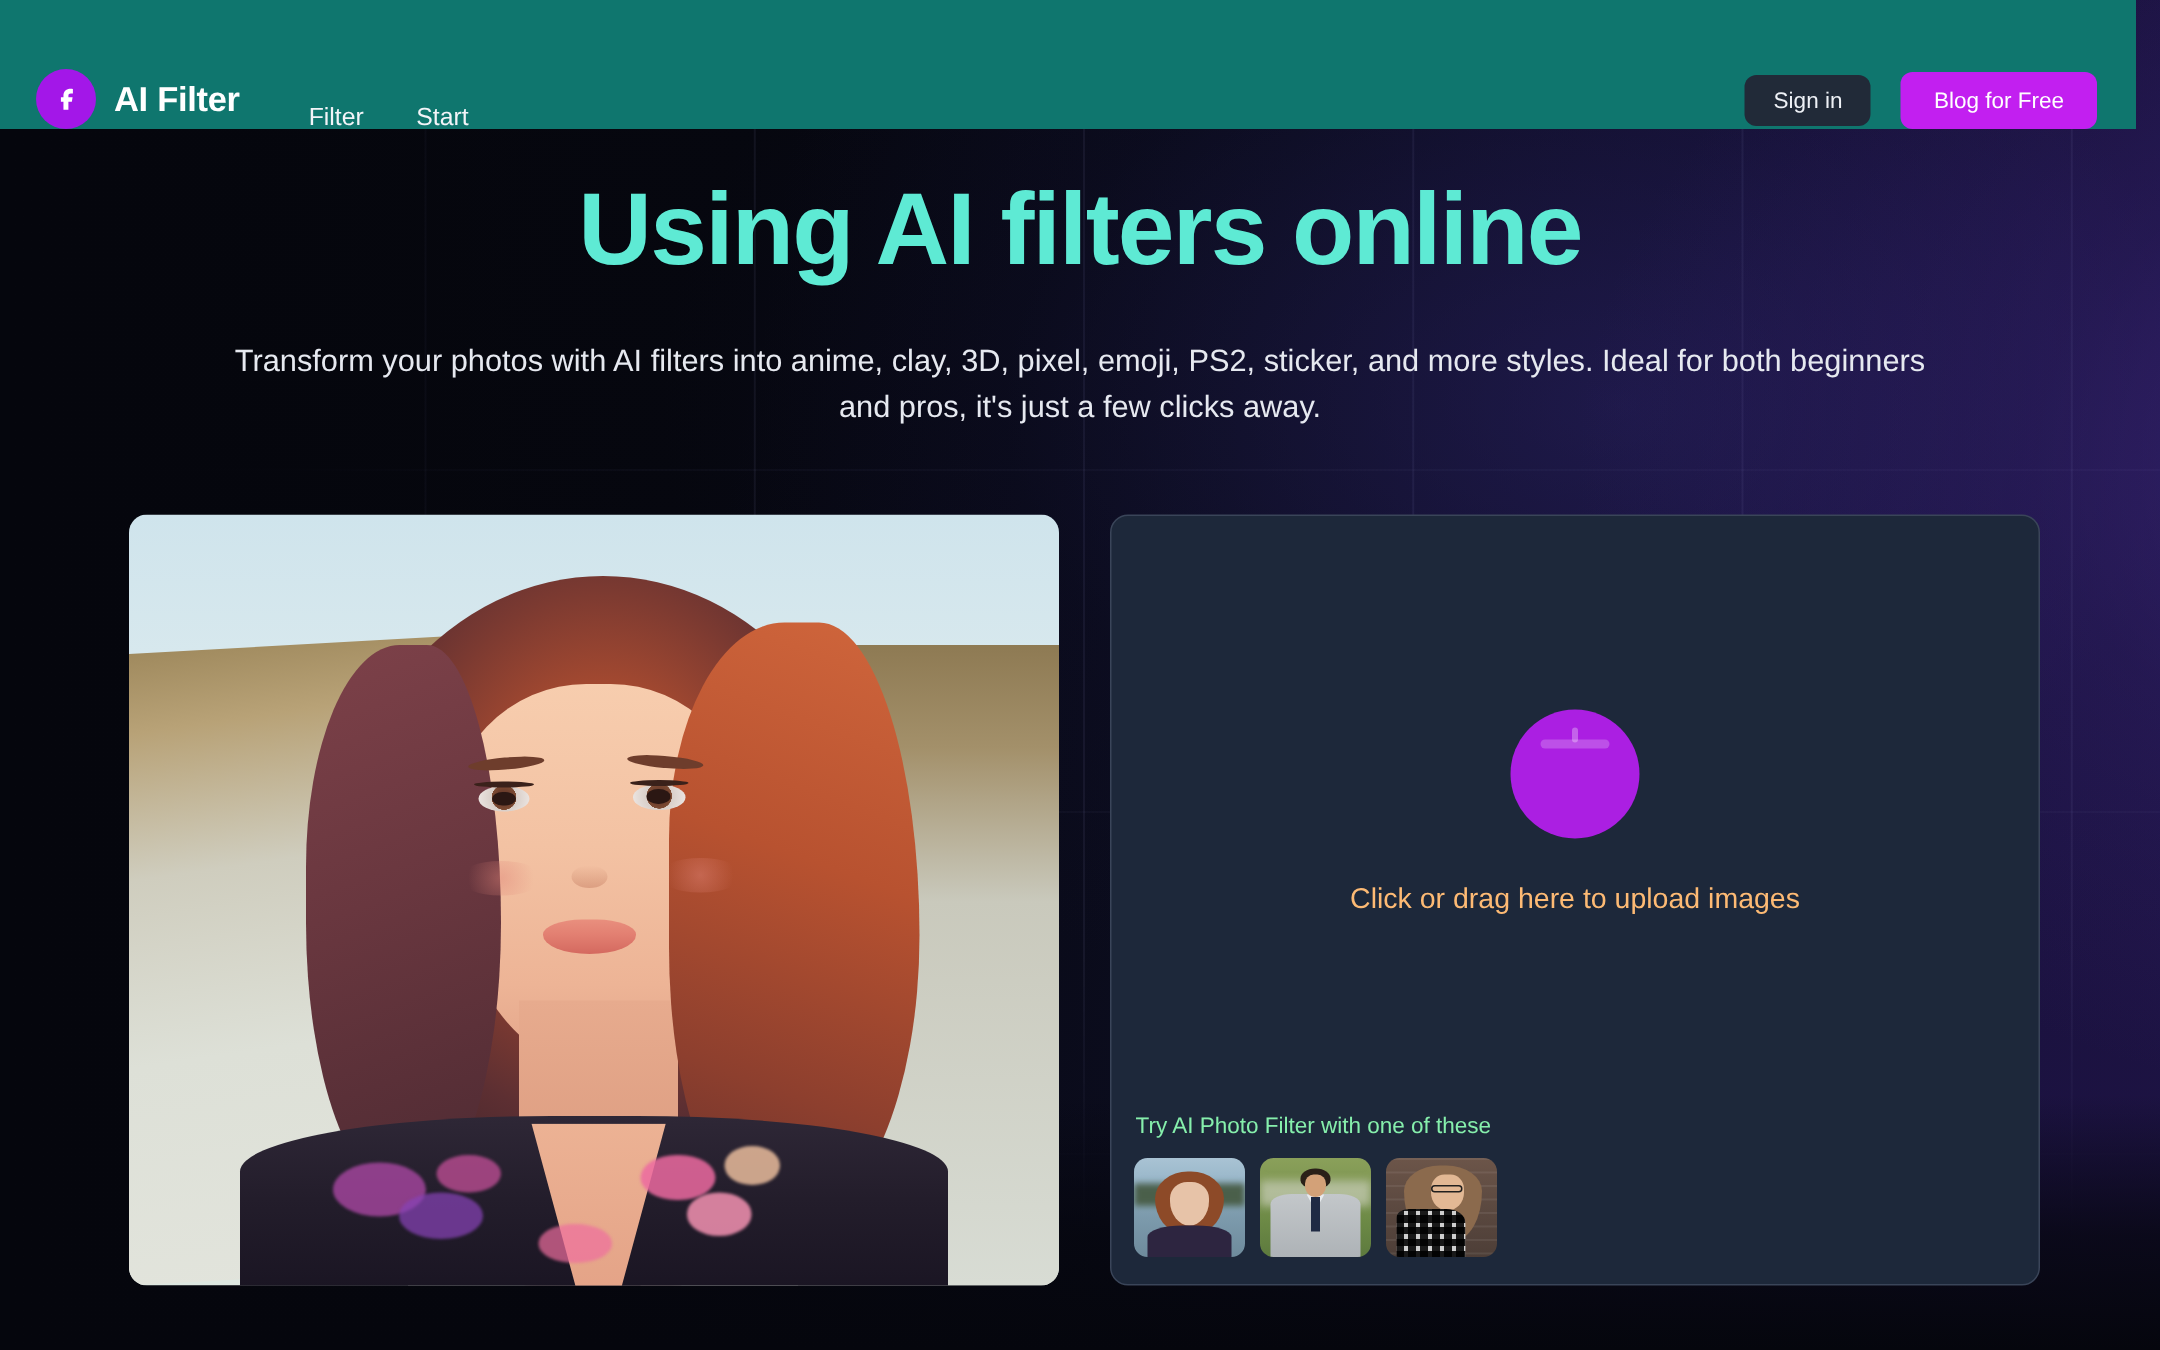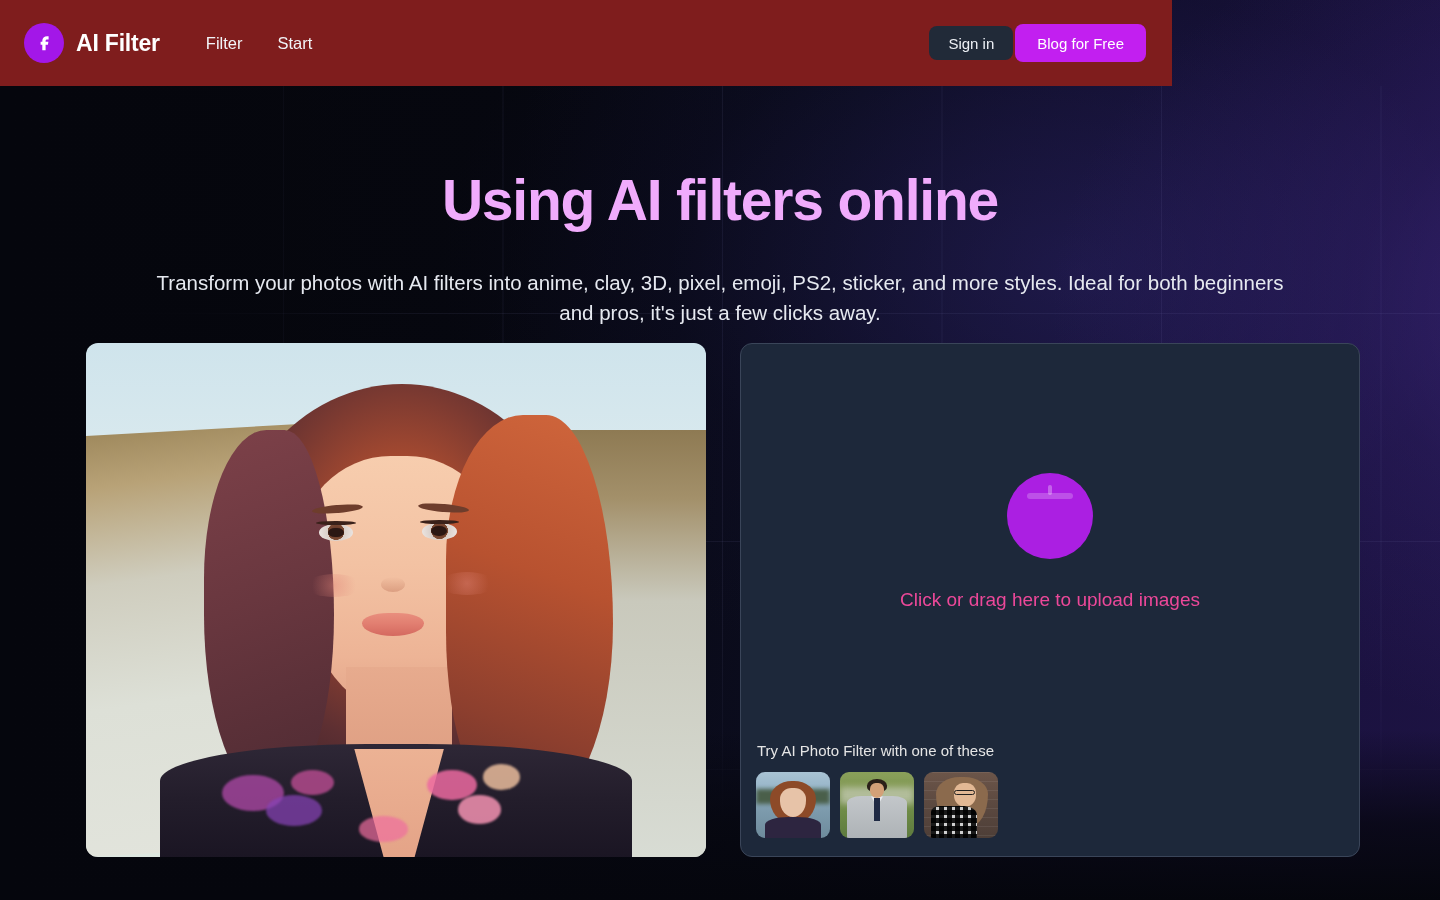--- a/index.html
+++ b/index.html
@@ -42,23 +42,23 @@
     -webkit-mask-image:linear-gradient(180deg, rgba(0,0,0,1) 0%, rgba(0,0,0,1) 72%, rgba(0,0,0,0) 100%);
             mask-image:linear-gradient(180deg, rgba(0,0,0,1) 0%, rgba(0,0,0,1) 72%, rgba(0,0,0,0) 100%);
   }
   .bg-grid-fadeleft {
     position:absolute; left:0; top:86px; width:300px; height:760px;
     background:linear-gradient(90deg,#05060d 0%, rgba(5,6,13,0.55) 60%, rgba(5,6,13,0) 100%);
   }
 
   
   .header {
-    position:absolute; left:0; top:0; width:1172px; height:86px;
-    display:flex; align-items:center;
-    background:#7f1d1d;
+    position:absolute; left:0; top:0; width:1424px; height:86px;
+    display:flex; align-items:flex-end;
+    background:#0f766e;
     z-index:20;
   }
   .brand { display:flex; align-items:center; gap:12px; margin-left:24px; }
   .logo-mark {
     width:40px; height:40px; border-radius:50%;
     background:#a317e8;
     display:flex; align-items:center; justify-content:center;
     flex:0 0 auto;
   }
   .logo-mark svg { display:block; }
@@ -66,45 +66,45 @@
     color:#fff; font-size:23px; font-weight:700; letter-spacing:-0.2px;
     line-height:1;
   }
   .nav { display:flex; align-items:center; gap:35px; margin-left:46px; }
   .nav a {
     color:#f2f4f8; font-size:16.5px; text-decoration:none; font-weight:400;
     line-height:1;
   }
   .header-actions {
     margin-left:auto; margin-right:26px;
-    display:flex; align-items:center; gap:2px;
+    display:flex; align-items:center; gap:20px;
   }
   .btn-signin {
     background:#212a38; color:#eef1f6;
     border:none; border-radius:8px;
     font-size:15px; font-family:inherit;
     padding:0 19px; height:34px; cursor:pointer;
   }
   .btn-start {
     background:#c21ff0; color:#fff;
     border:none; border-radius:8px;
     font-size:15px; font-family:inherit;
     padding:0 22px; height:38px; cursor:pointer;
   }
 
   
   .hero {
     position:absolute; left:0; top:86px; width:1440px;
     text-align:center; z-index:10;
   }
   .hero h1 {
-    color:#f0abfc;
-    font-size:57px; font-weight:700; letter-spacing:-1.2px;
+    color:#5eead4;
+    font-size:68px; font-weight:700; letter-spacing:-1.2px;
     line-height:1.08;
-    margin-top:84px;
+    margin-top:31px;
   }
   .hero p {
     color:#e6e9f0;
     font-size:20.5px; line-height:1.5; font-weight:400;
     width:1135px; margin:36px auto 0;
   }
 
   
   .panels {
     position:absolute; left:86px; top:343px;
@@ -260,24 +260,24 @@
     transform:translateX(-50%);
     width:4px; height:10px; border-radius:2px;
     background:rgba(255,255,255,0.30);
   }
   .upload-badge::after {
     content:""; position:absolute; left:50%; top:20px;
     transform:translateX(-50%);
     width:46px; height:6px; border-radius:3px;
     background:rgba(255,255,255,0.22);
   }
-  .drop-text { color:#ec4899; font-size:19px; }
+  .drop-text { color:#fdba74; font-size:19px; }
 
   .samples { position:absolute; left:15px; bottom:18px; right:15px; }
-  .samples-label { color:#e5e5e5; font-size:15px; margin-bottom:13px; margin-left:1px; }
+  .samples-label { color:#86efac; font-size:15px; margin-bottom:13px; margin-left:1px; }
   .thumbs { display:flex; gap:10px; }
   .thumb {
     width:74px; height:66px;
     border-radius:9px; overflow:hidden;
     position:relative; cursor:pointer;
     flex:0 0 auto;
   }
   
   .t1-bg { position:absolute; inset:0; background:linear-gradient(180deg,#a9c3d4 0%,#94b3c6 30%,#7d9bad 58%,#6e8b9c 100%); }
   .t1-hill { position:absolute; left:0; top:26%; width:100%; height:22%; background:#4a5f4a; filter:blur(2px); }

